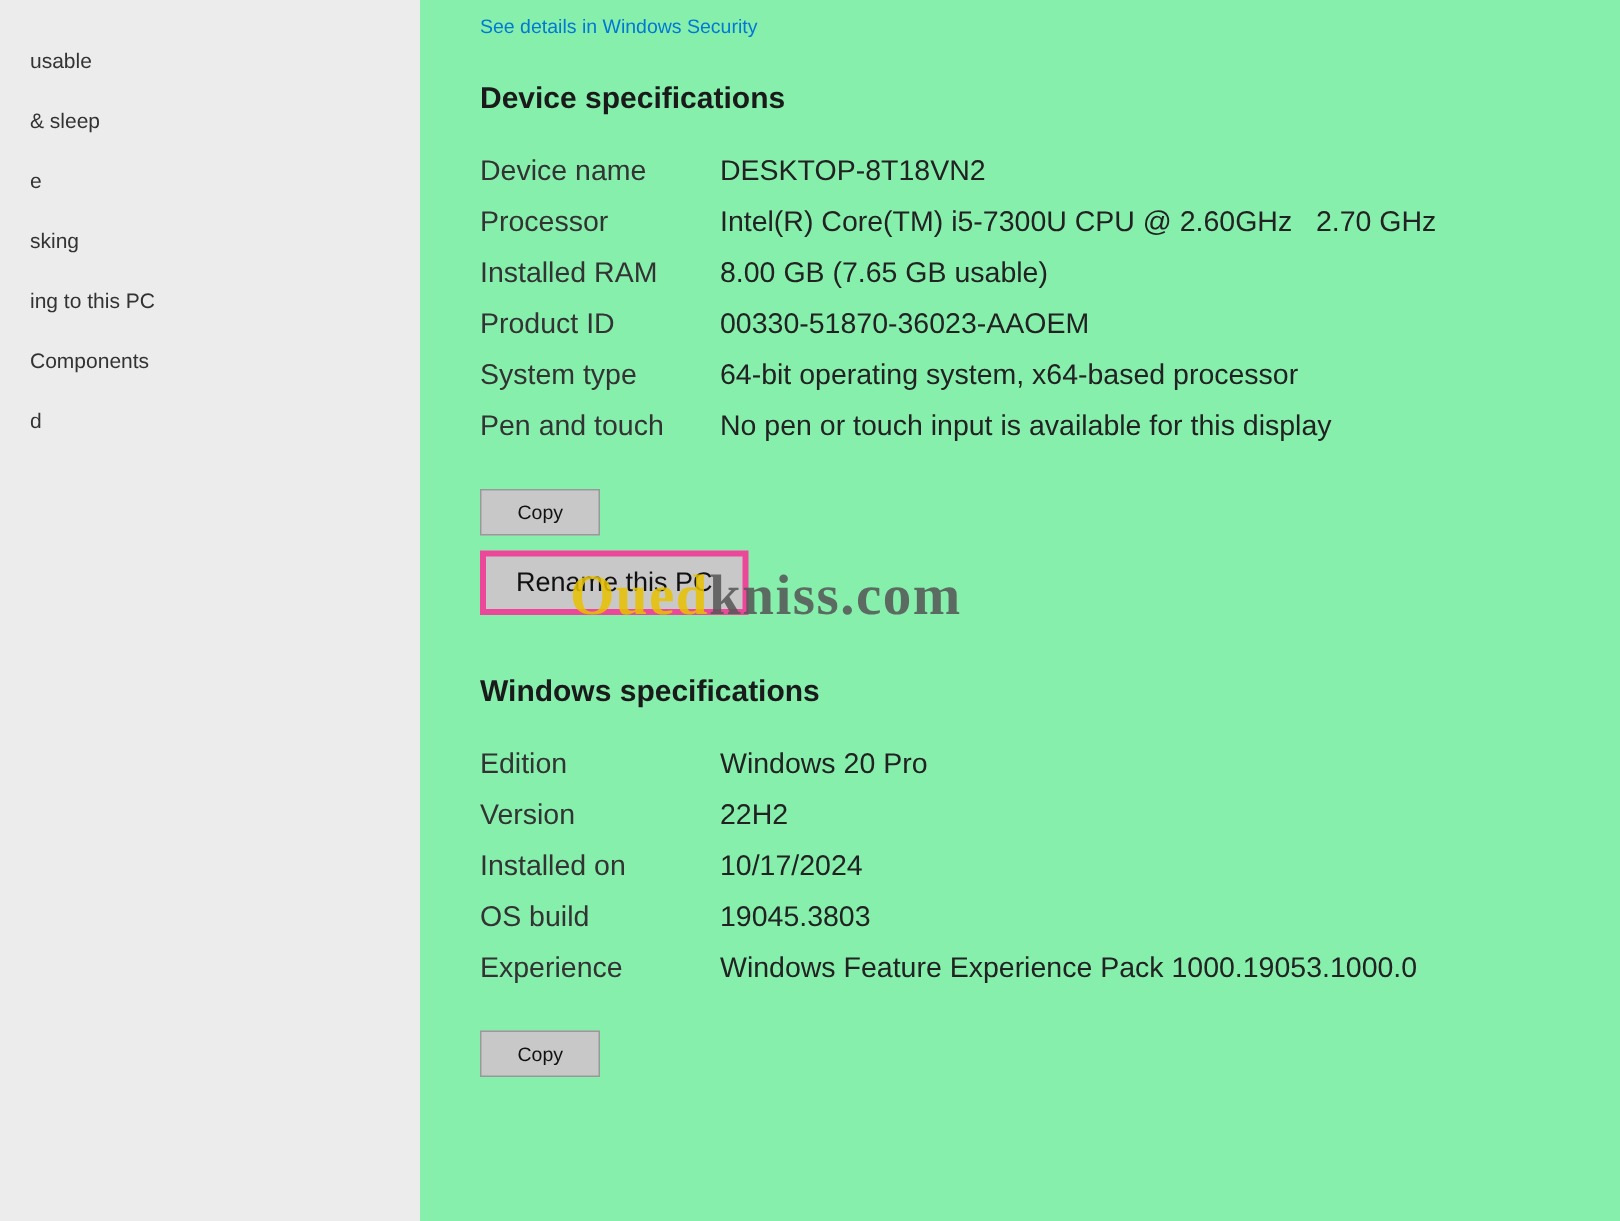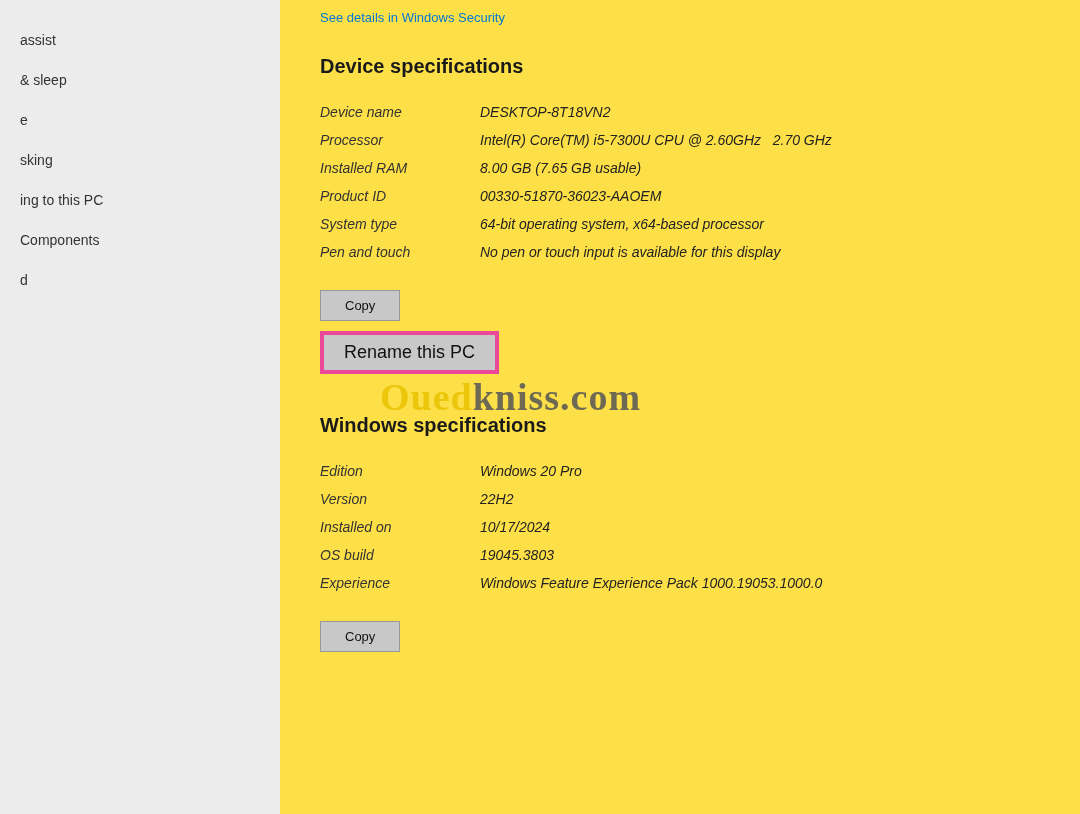--- a/index.html
+++ b/index.html
@@ -27,21 +27,21 @@
 
     .sidebar-item {
       padding: 12px 20px;
       font-size: 14px;
       color: #333;
       cursor: pointer;
     }
 
     .main-content {
       flex: 1;
-      background-color: #fde047;
+      background-color: #86efac;
       padding: 0 40px 20px 40px;
       overflow-y: auto;
     }
 
     .top-link {
       color: #0078d4;
       font-size: 13px;
       padding: 10px 0 20px 0;
       display: block;
       text-decoration: none;
@@ -56,23 +56,22 @@
     }
 
     .spec-table {
       width: 100%;
       border-collapse: collapse;
       margin-bottom: 24px;
     }
 
     .spec-table tr td {
       padding: 6px 0;
-      font-size: 14px;
+      font-size: 19px;
       vertical-align: top;
-      font-style: italic;
     }
 
     .spec-table tr td:first-child {
       width: 160px;
       color: #333;
       font-weight: 400;
       padding-right: 20px;
     }
 
     .spec-table tr td:last-child {
@@ -117,21 +116,21 @@
 
     .watermark span {
       color: #555;
     }
   </style>
 </head>
 <body>
 
 <div class="sidebar">
   <div class="sidebar-item">
-    <span>assist</span>
+    <span>usable</span>
   </div>
   <div class="sidebar-item">
     <span>&amp; sleep</span>
   </div>
   <div class="sidebar-item">
     <span>e</span>
   </div>
   <div class="sidebar-item">
     <span>sking</span>
   </div>

